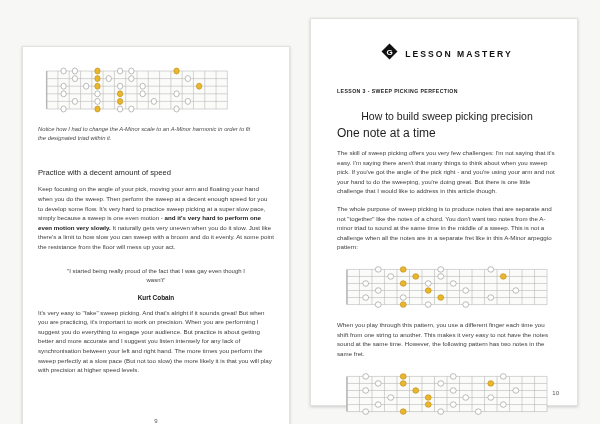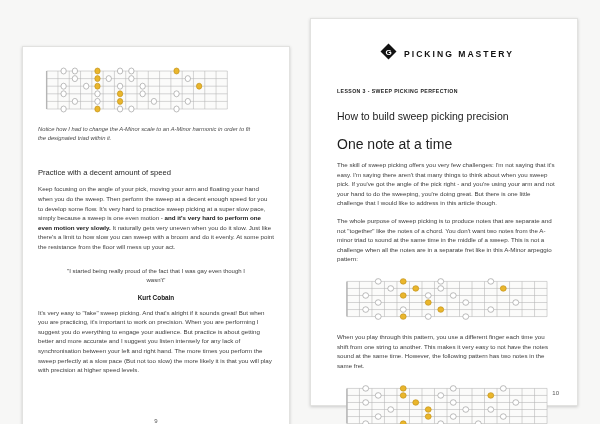--- a/index.html
+++ b/index.html
@@ -99,24 +99,25 @@
     font-size: 5.2px;
     font-weight: 700;
     letter-spacing: 0.4px;
     color: #222;
   }
   .page-title {
     margin: 16px 0 0 0;
     font-size: 10.5px;
     font-weight: 400;
     color: #1c1c1c;
+    text-align: center;
   }
   .sub-heading {
-    margin: 14px 0 0 0;
-    font-size: 14px;
+    margin: 4px 0 0 0;
+    font-size: 12px;
     font-weight: 400;
     color: #1f1f1f;
   }
   .page-right .body-text { margin: 8px 0 0 0; }
 </style>
 </head>
 <body>
 
 <div class="spread">
 
@@ -198,21 +199,21 @@
   </div>
 
   <div class="page page-right">
     <div class="brand-row">
       <span>
         <svg width="17" height="17" viewBox="0 0 18 18" aria-hidden="true">
           <polygon points="9,0.5 17.5,9 9,17.5 0.5,9" fill="#111111"></polygon>
           <text x="9" y="12.2" text-anchor="middle" font-size="8.5" font-weight="bold" font-family="Liberation Sans, sans-serif" fill="#ffffff">G</text>
         </svg>
       </span>
-      <span class="brand-name">PICKING MASTERY</span>
+      <span class="brand-name">LESSON MASTERY</span>
     </div>
 
     <div class="lesson-label">LESSON 3 - SWEEP PICKING PERFECTION</div>
 
     <h1 class="page-title">How to build sweep picking precision</h1>
 
     <h2 class="sub-heading">One note at a time</h2>
 
     <p class="body-text">The skill of sweep picking offers you very few challenges: I'm not saying that it's easy. I'm saying there aren't that many things to think about when you sweep pick. If you've got the angle of the pick right - and you're using your arm and not your hand to do the sweeping, you're doing great. But there is one little challenge that I would like to address in this article though.</p>
 

